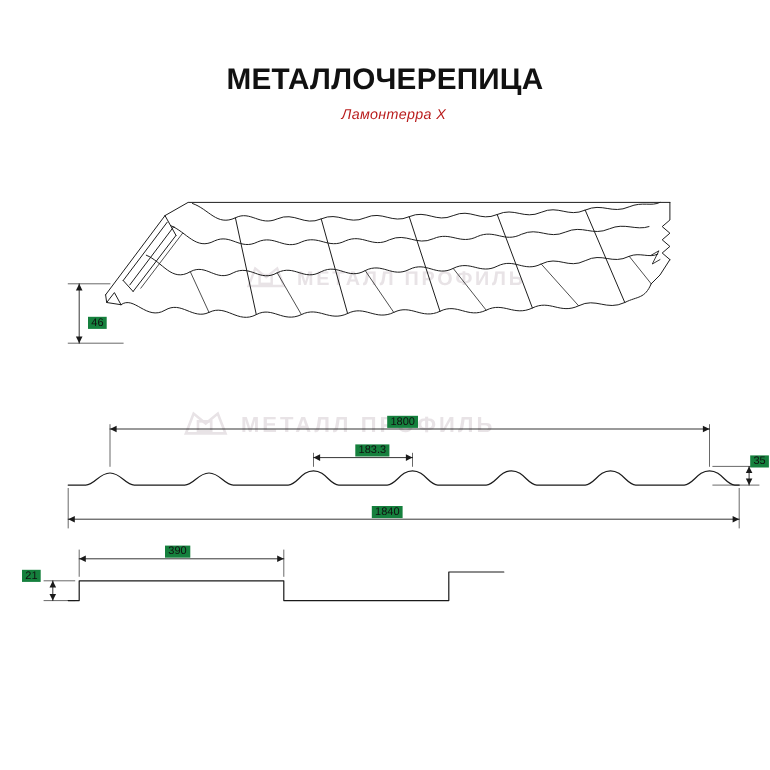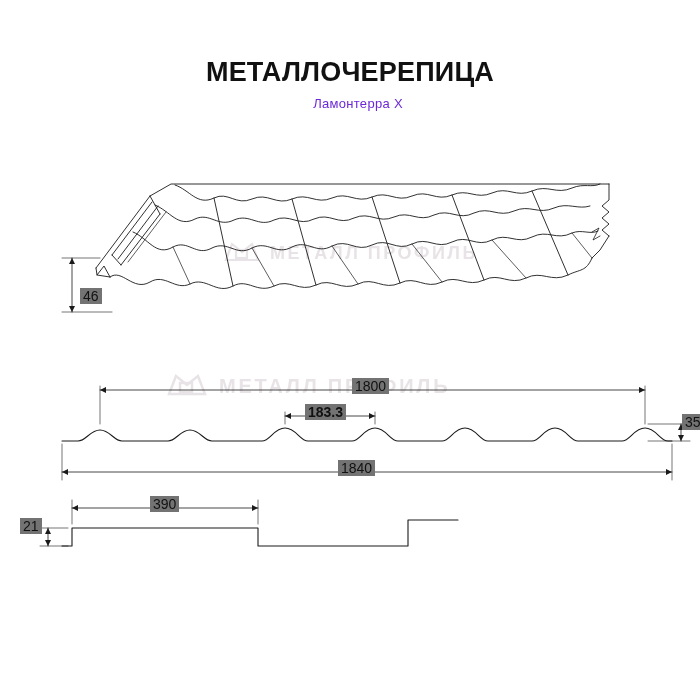--- a/index.html
+++ b/index.html
@@ -31,41 +31,42 @@
     font-size: 27px;
     font-weight: bold;
     letter-spacing: 0.2px;
     color: #111111;
     margin: 0;
     line-height: 1.05;
   }
   .subtitle {
     font-size: 13px;
     font-weight: normal;
-    color: #6d28d9;
+    color: #b91c1c;
     margin: 10px 0 0 16px;
     letter-spacing: 0.3px;
+    font-style: italic;
   }
   .drawing {
     position: absolute;
     left: 0;
     top: 0;
     width: 700px;
     height: 700px;
   }
   .wm {
     position: absolute;
     pointer-events: none;
     user-select: none;
   }
   .dim-label {
     position: absolute;
-    font-size: 14px;
+    font-size: 10px;
     color: #111111;
-    background: #737373;
+    background: #15803d;
     padding: 0 3px;
     white-space: nowrap;
   }
 </style>
 </head>
 <body>
 
 <div class="page">
 
   <div class="title-block">
@@ -212,19 +213,19 @@
         <path d="M48 528 L48 546" stroke-width="0.8"></path>
         <path d="M45 534 L48 528 L51 534" fill="#1a1a1a" stroke="none"></path>
         <path d="M45 540 L48 546 L51 540" fill="#1a1a1a" stroke="none"></path>
       </g>
 
     </g>
   </svg>
 
   <div class="dim-label" style="left:80px; top:288px;">46</div>
   <div class="dim-label" style="left:352px; top:378px;">1800</div>
-  <div class="dim-label" style="left:305px; top:404px;font-weight:bold;">183.3</div>
+  <div class="dim-label" style="left:323px; top:404px;">183.3</div>
   <div class="dim-label" style="left:682px; top:414px;">35</div>
   <div class="dim-label" style="left:338px; top:460px;">1840</div>
   <div class="dim-label" style="left:150px; top:496px;">390</div>
   <div class="dim-label" style="left:20px; top:518px;text-align:right;">21</div>
 
 </div>
 
 </body></html>

